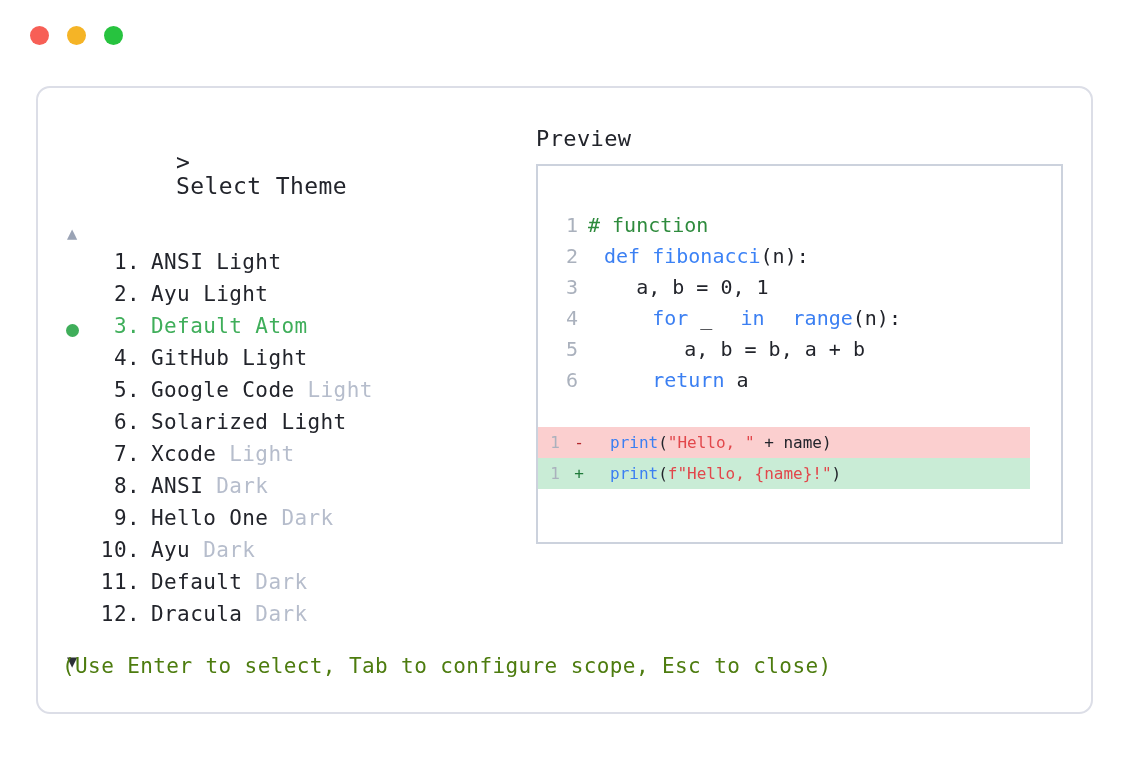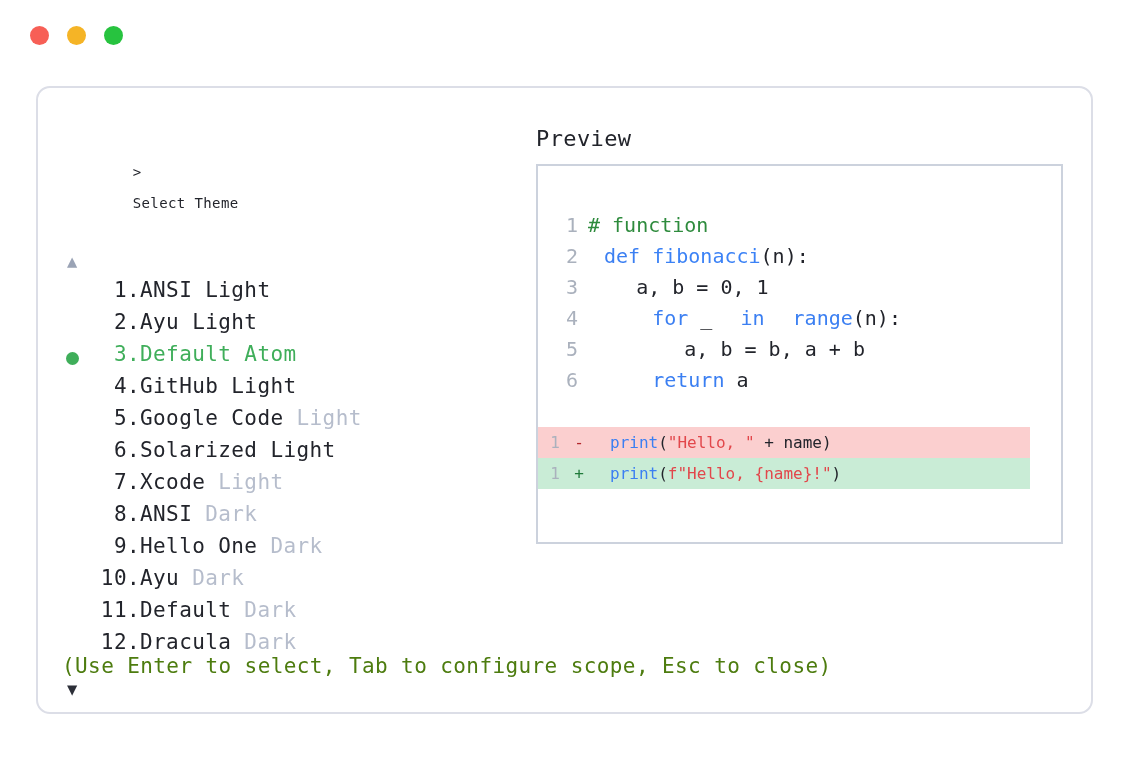--- a/index.html
+++ b/index.html
@@ -63,25 +63,25 @@
   }
   .right-col {
     position: absolute;
     left: 498px;
     top: 38px;
     width: 540px;
   }
 
   
   .prompt {
-    font-size: 14px;
-    color: #22242b;
-    letter-spacing: 0.4px;
-    white-space: pre;
-    line-height: 31px;
+    font-size: 23px;
+    color: #22242b;
+    letter-spacing: 0.4px;
+    white-space: pre;
+    line-height: 24px;
   }
   .prompt-caret { color: #22242b; }
 
   .section-title {
     font-size: 22px;
     color: #22242b;
     letter-spacing: 0.4px;
     line-height: 26px;
   }
 
@@ -125,20 +125,21 @@
     background: #3fae5a;
     margin-left: 4px;
   }
   .idx-cell {
     width: 50px;
     flex: 0 0 50px;
     text-align: right;
     color: #22242b;
   }
   .name-cell {
+    margin-left: 11px;
     color: #22242b;
   }
   .variant-dim { color: #b6bdcc; }
 
   .theme-item.selected .idx-cell,
   .theme-item.selected .name-cell { color: #3fae5a; }
 
   
   .preview-box {
     margin-top: 12px;

